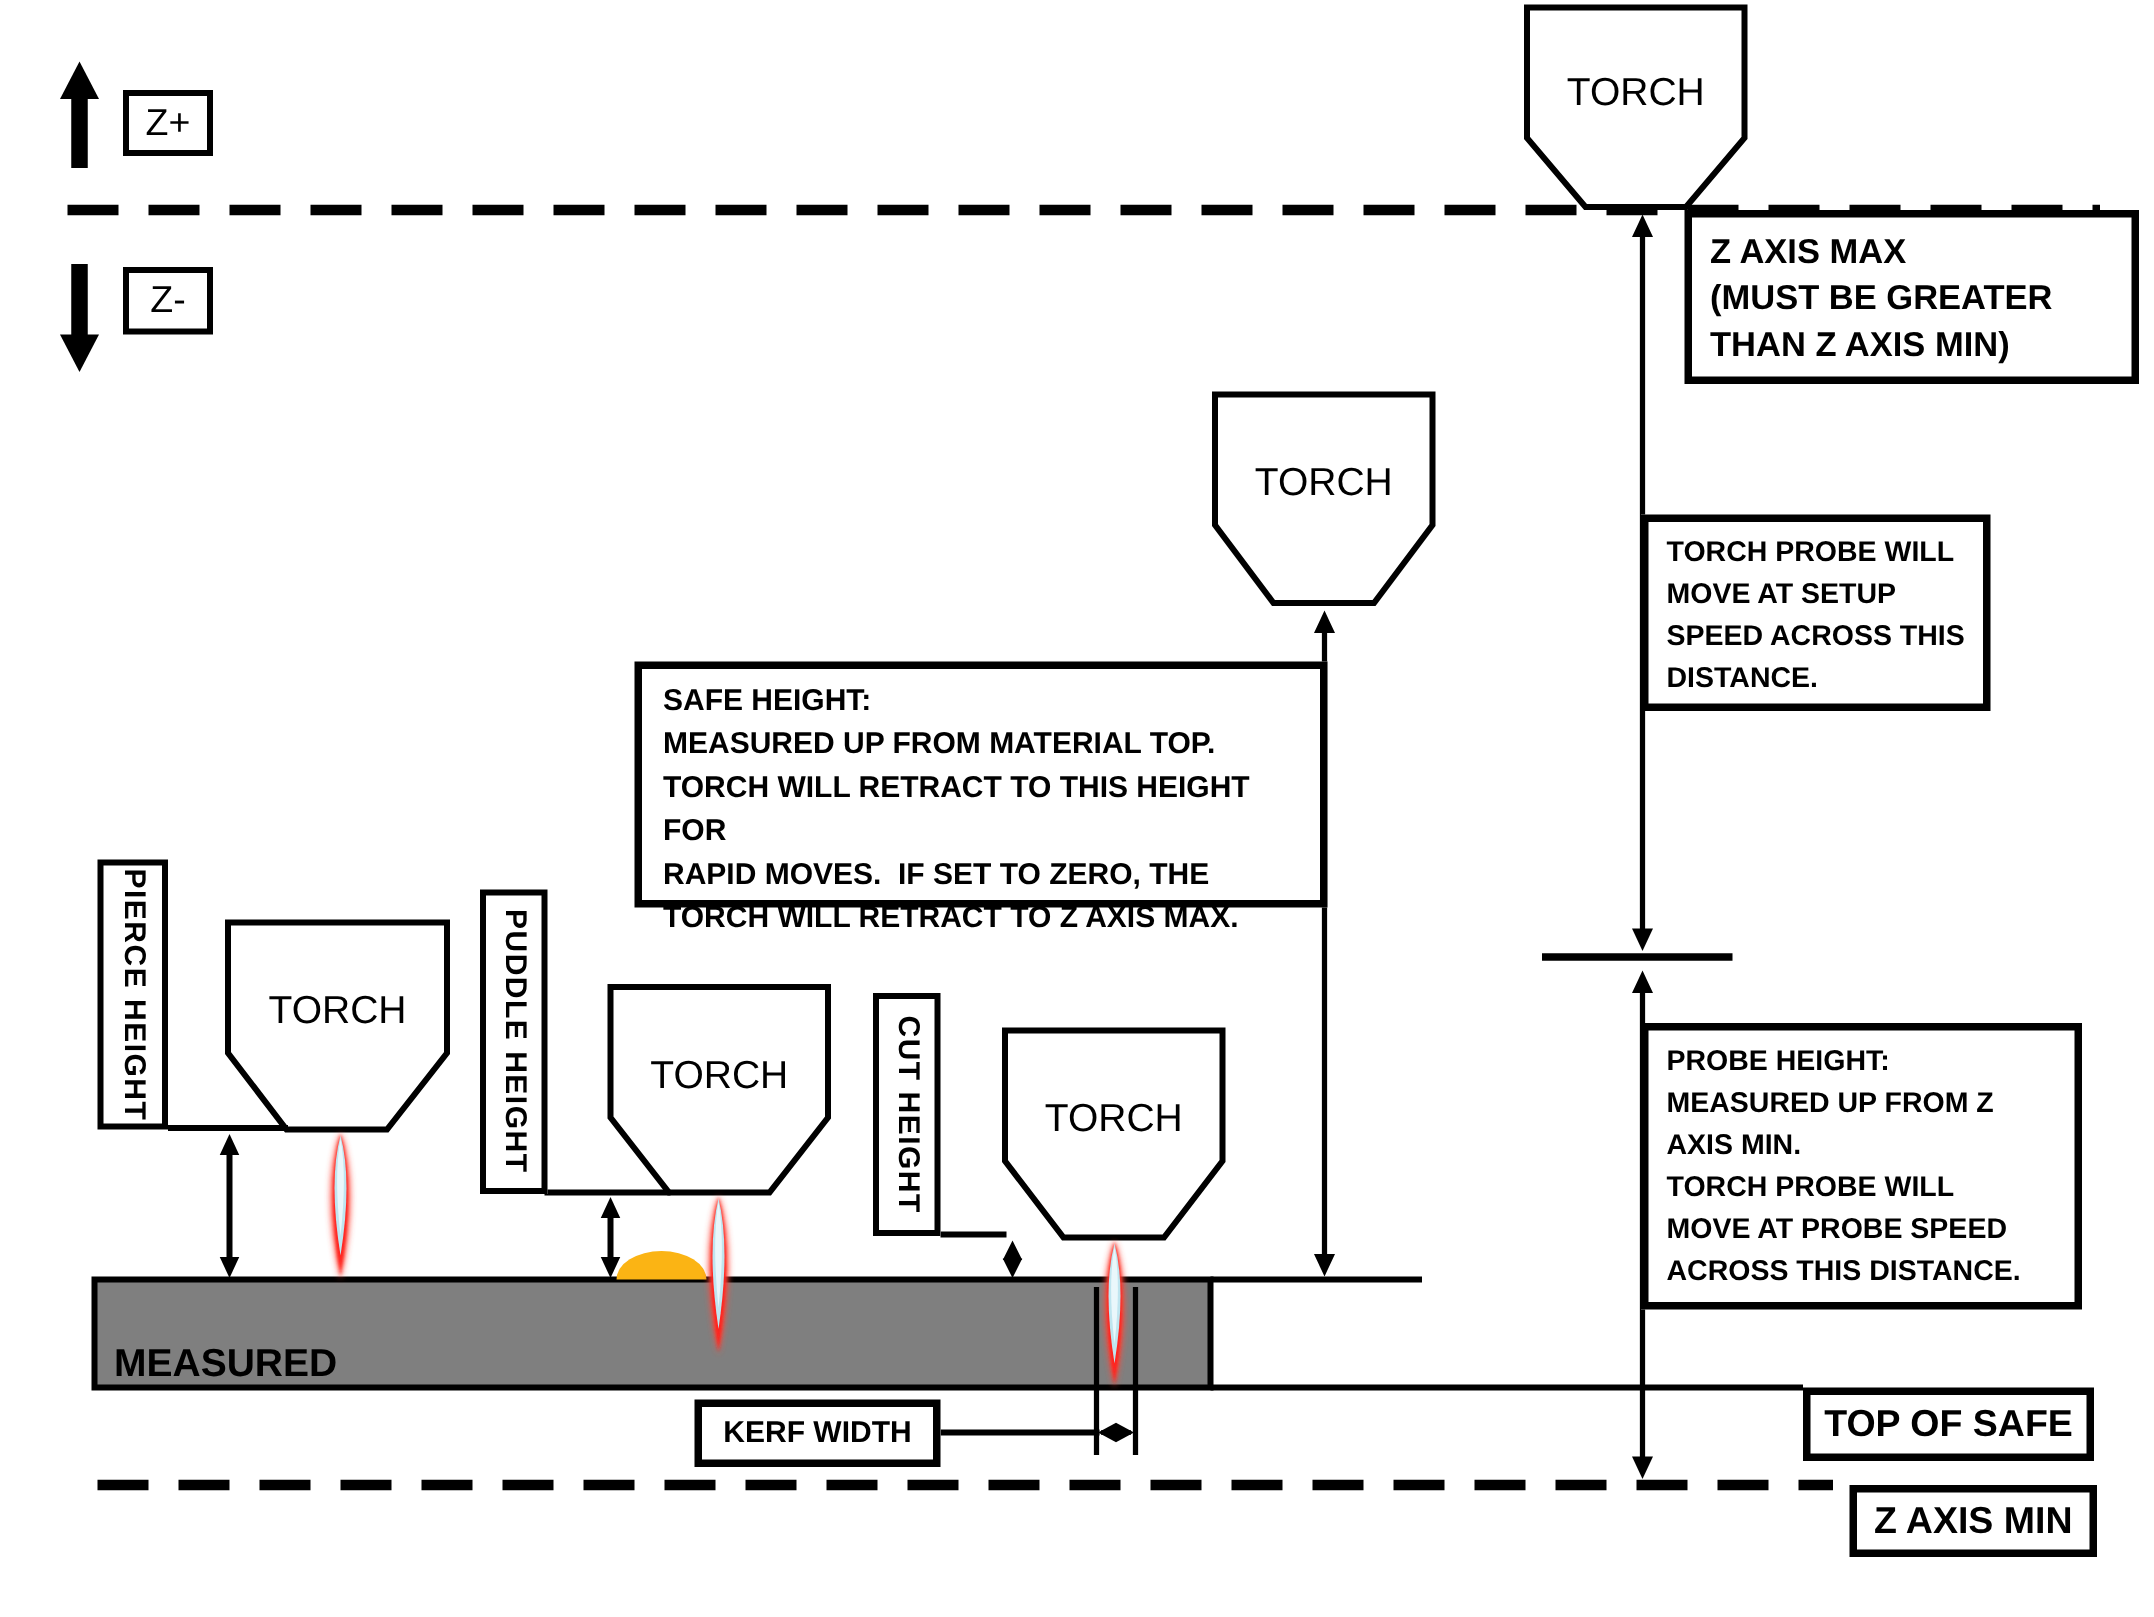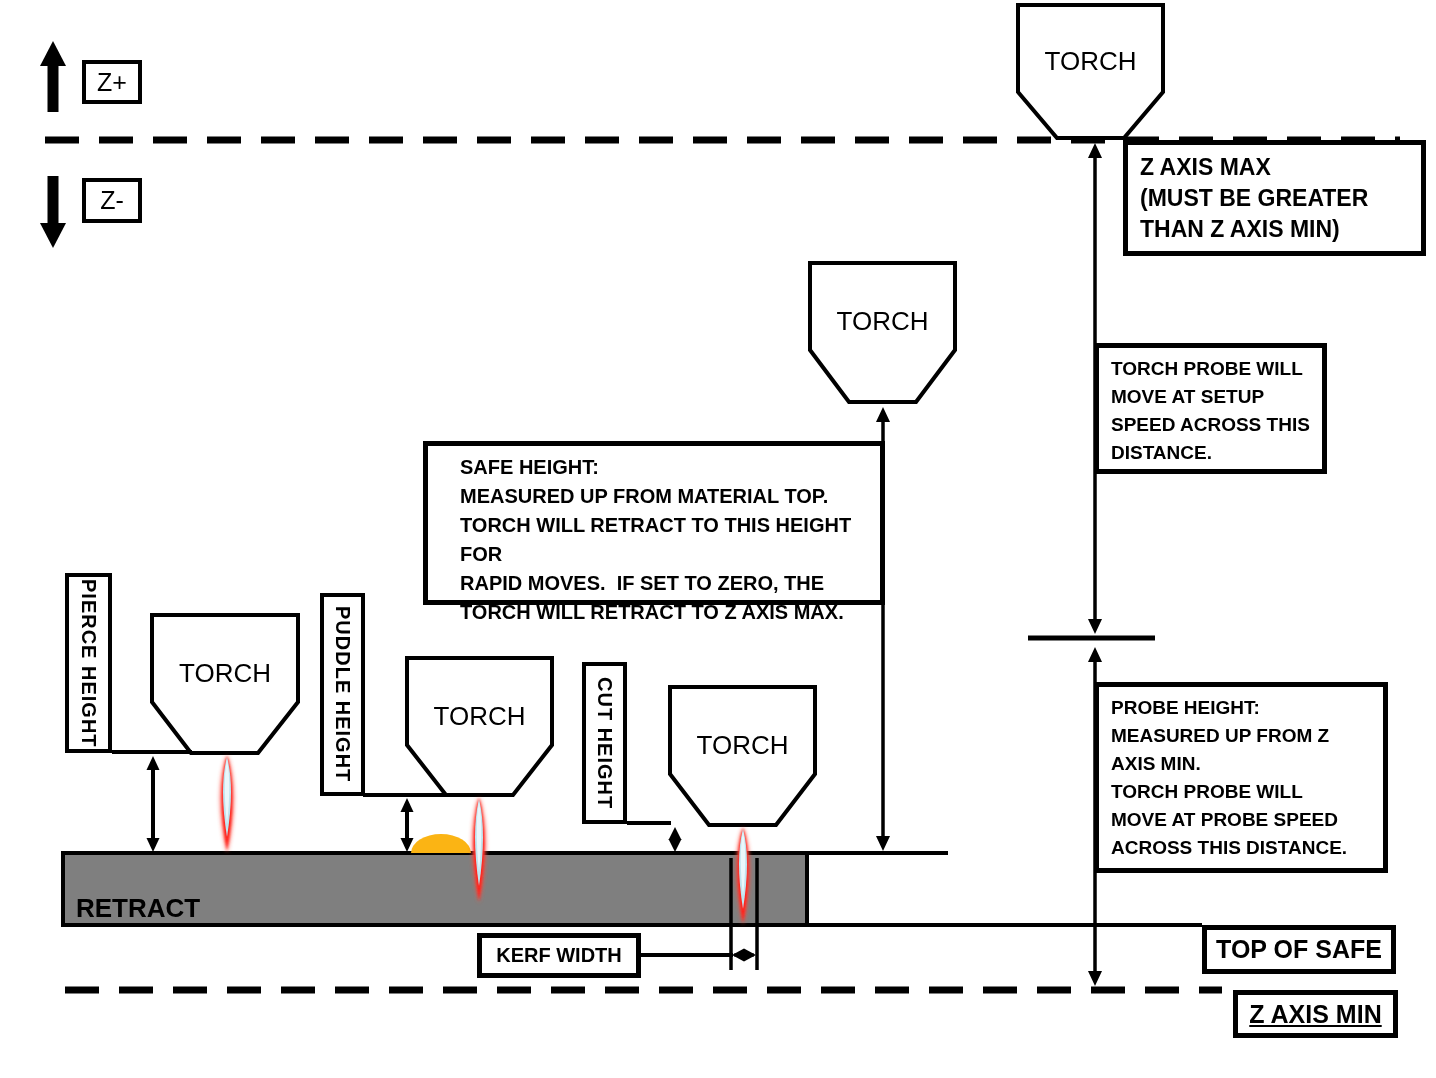--- a/index.html
+++ b/index.html
@@ -178,29 +178,29 @@
 
   <div class="box textbox" style="left:1094px;top:682px;width:294px;height:191px;font-size:19px;line-height:28px;">PROBE HEIGHT:
 MEASURED UP FROM Z
 AXIS MIN.
 TORCH PROBE WILL
 MOVE AT PROBE SPEED
 ACROSS THIS DISTANCE.</div>
 
   <div class="box centerbox" style="left:1202px;top:925px;width:194px;height:49px;font-size:25px;">TOP OF SAFE</div>
 
-  <div class="box centerbox" style="left:1233px;top:990px;width:165px;height:48px;font-size:25px;text-decoration:underline;">Z AXIS MIN</div>
-
-  <div class="box textbox" style="left:423px;top:441px;width:462px;height:164px;font-size:20px;line-height:29px;padding-left:32px;">SAFE HEIGHT:
+  <div class="box centerbox" style="left:1233px;top:990px;width:165px;height:48px;font-size:25px;">Z AXIS MIN</div>
+
+  <div class="box textbox" style="left:423px;top:441px;width:462px;height:164px;font-size:20px;line-height:29px;padding-left:14px;">SAFE HEIGHT:
 MEASURED UP FROM MATERIAL TOP.
 TORCH WILL RETRACT TO THIS HEIGHT FOR
 RAPID MOVES.  IF SET TO ZERO, THE
 TORCH WILL RETRACT TO Z AXIS MAX.</div>
 
-  <div class="box centerbox" style="left:477px;top:933px;width:164px;height:45px;font-size:20px;">KERF WIDTH</div>
+  <div class="box centerbox" style="left:463px;top:933px;width:164px;height:45px;font-size:20px;">KERF WIDTH</div>
 
   <div class="box vlabel" style="left:65px;top:573px;width:47px;height:180px;">PIERCE HEIGHT</div>
   <div class="box vlabel" style="left:320px;top:593px;width:45px;height:203px;">PUDDLE HEIGHT</div>
   <div class="box vlabel" style="left:582px;top:662px;width:45px;height:162px;">CUT HEIGHT</div>
 
-  <div class="plain-label" style="left:76px;top:893px;font-size:26px;">RETRACT</div>
+  <div class="plain-label" style="left:76px;top:893px;font-size:26px;">MEASURED</div>
 
 </div>
 
 </body></html>

